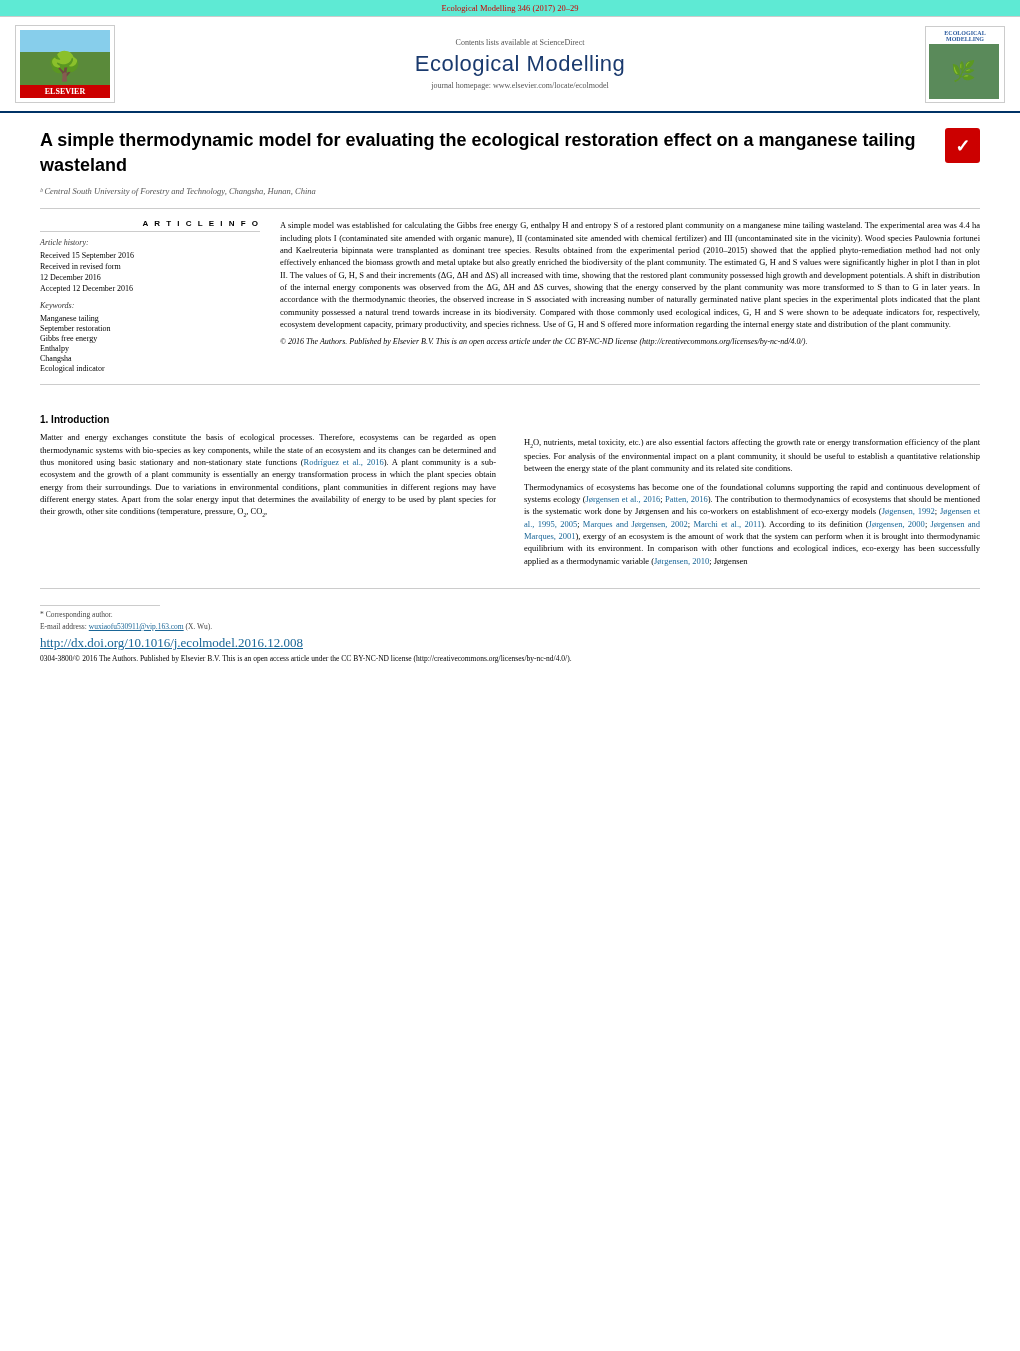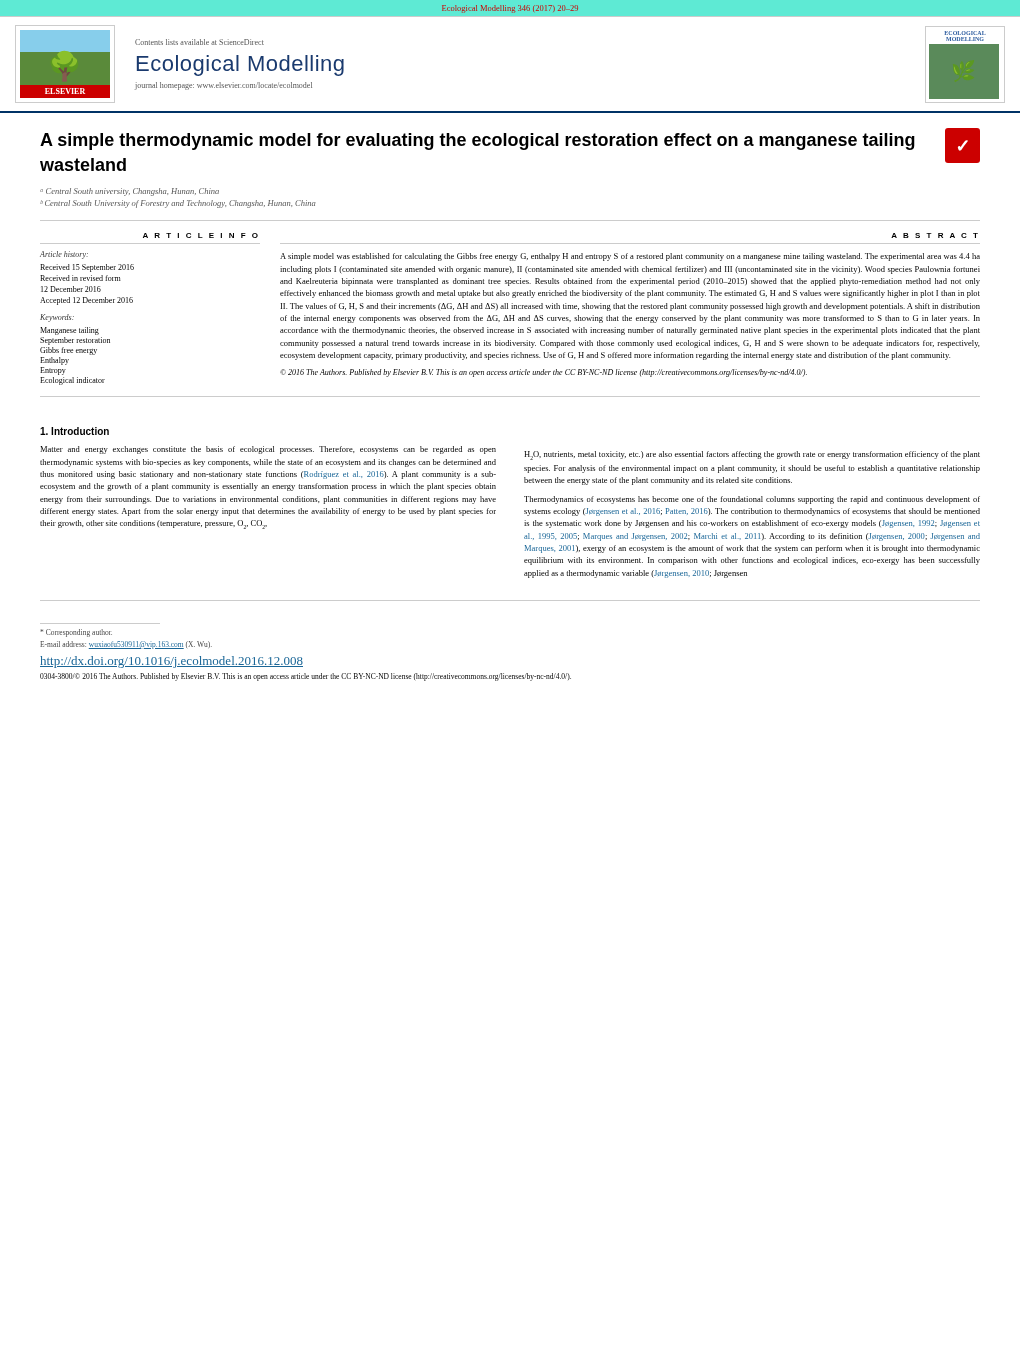--- a/index.html
+++ b/index.html
@@ -41,20 +41,21 @@
     .elsevier-name {
       background: #c00;
       color: white;
       font-size: 8px;
       padding: 2px 4px;
       font-weight: bold;
       text-align: center;
     }
     .journal-center {
       flex: 1;
+      text-align: center;
       padding: 0 20px;
     }
     .journal-sciencedirect {
       font-size: 8px;
       color: #555;
       margin-bottom: 4px;
     }
     .journal-title-main {
       font-size: 22px;
       font-weight: normal;
@@ -229,21 +230,21 @@
       line-height: 1.45;
       text-align: justify;
     }
     .body-text p { margin-bottom: 6px; }
     .body-text a { color: #1a6697; text-decoration: none; }
 
     
     .paper-footer {
       border-top: 1px solid #ccc;
       margin-top: 15px;
-      padding-top: 12px;
+      padding-top: 6px;
       font-size: 8px;
     }
     .footer-note {
       font-size: 7.5px;
       color: #444;
       margin-bottom: 3px;
     }
     .footer-note a { color: #1a6697; }
     .footer-doi {
       color: #1a6697;
@@ -313,21 +314,20 @@
         <svg width="30" height="30" viewBox="0 0 30 30">
           <circle cx="15" cy="15" r="14" fill="#c00"></circle>
           <text x="15" y="21" text-anchor="middle" fill="white" font-size="18" font-family="serif">✓</text>
         </svg>
       </div>
     </div>
   </div>
 
 
   <div class="affiliations">
-    <div>ᵃ Central South university, Changsha, Hunan, China</div>
     <div>ᵇ Central South University of Forestry and Technology, Changsha, Hunan, China</div>
   </div>
 
   <hr class="h-divider">
 
   <div class="two-col">
 
     <div class="col-left">
       <div class="section-heading">A R T I C L E   I N F O</div>
 
@@ -337,28 +337,27 @@
       <div class="article-info-entry">12 December 2016</div>
       <div class="article-info-entry">Accepted 12 December 2016</div>
 
       <div style="margin-top:8px;">
         <div class="article-info-label">Keywords:</div>
         <ul class="keywords-list">
           <li>Manganese tailing</li>
           <li>September restoration</li>
           <li>Gibbs free energy</li>
           <li>Enthalpy</li>
-          <li>Entropy</li>
+          <li>Changsha</li>
           <li>Ecological indicator</li>
         </ul>
       </div>
     </div>
 
     <div class="col-right">
-      <div class="section-heading">A B S T R A C T</div>
       <div class="abstract-text">
         <p>A simple model was established for calculating the Gibbs free energy G, enthalpy H and entropy S of a restored plant community on a manganese mine tailing wasteland. The experimental area was 4.4 ha including plots I (contaminated site amended with organic manure), II (contaminated site amended with chemical fertilizer) and III (uncontaminated site in the vicinity). Wood species Paulownia fortunei and Kaelreuteria bipinnata were transplanted as dominant tree species. Results obtained from the experimental period (2010–2015) showed that the applied phyto-remediation method had not only effectively enhanced the biomass growth and metal uptake but also greatly enriched the biodiversity of the plant community. The estimated G, H and S values were significantly higher in plot I than in plot II. The values of G, H, S and their increments (ΔG, ΔH and ΔS) all increased with time, showing that the restored plant community possessed high growth and development potentials. A shift in distribution of the internal energy components was observed from the ΔG, ΔH and ΔS curves, showing that the energy conserved by the plant community was more transformed to S than to G in later years. In accordance with the thermodynamic theories, the observed increase in S associated with increasing number of naturally germinated native plant species in the experimental plots indicated that the plant community possessed a natural trend towards increase in its biodiversity. Compared with those commonly used ecological indices, G, H and S were shown to be adequate indicators for, respectively, ecosystem development capacity, primary productivity, and species richness. Use of G, H and S offered more information regarding the internal energy state and distribution of the plant community.</p>
         <p class="abstract-copyright">© 2016 The Authors. Published by Elsevier B.V. This is an open access article under the CC BY-NC-ND license (http://creativecommons.org/licenses/by-nc-nd/4.0/).</p>
       </div>
     </div>
   </div>
 
   <hr class="h-divider">
 
   <div class="body-two-col">

